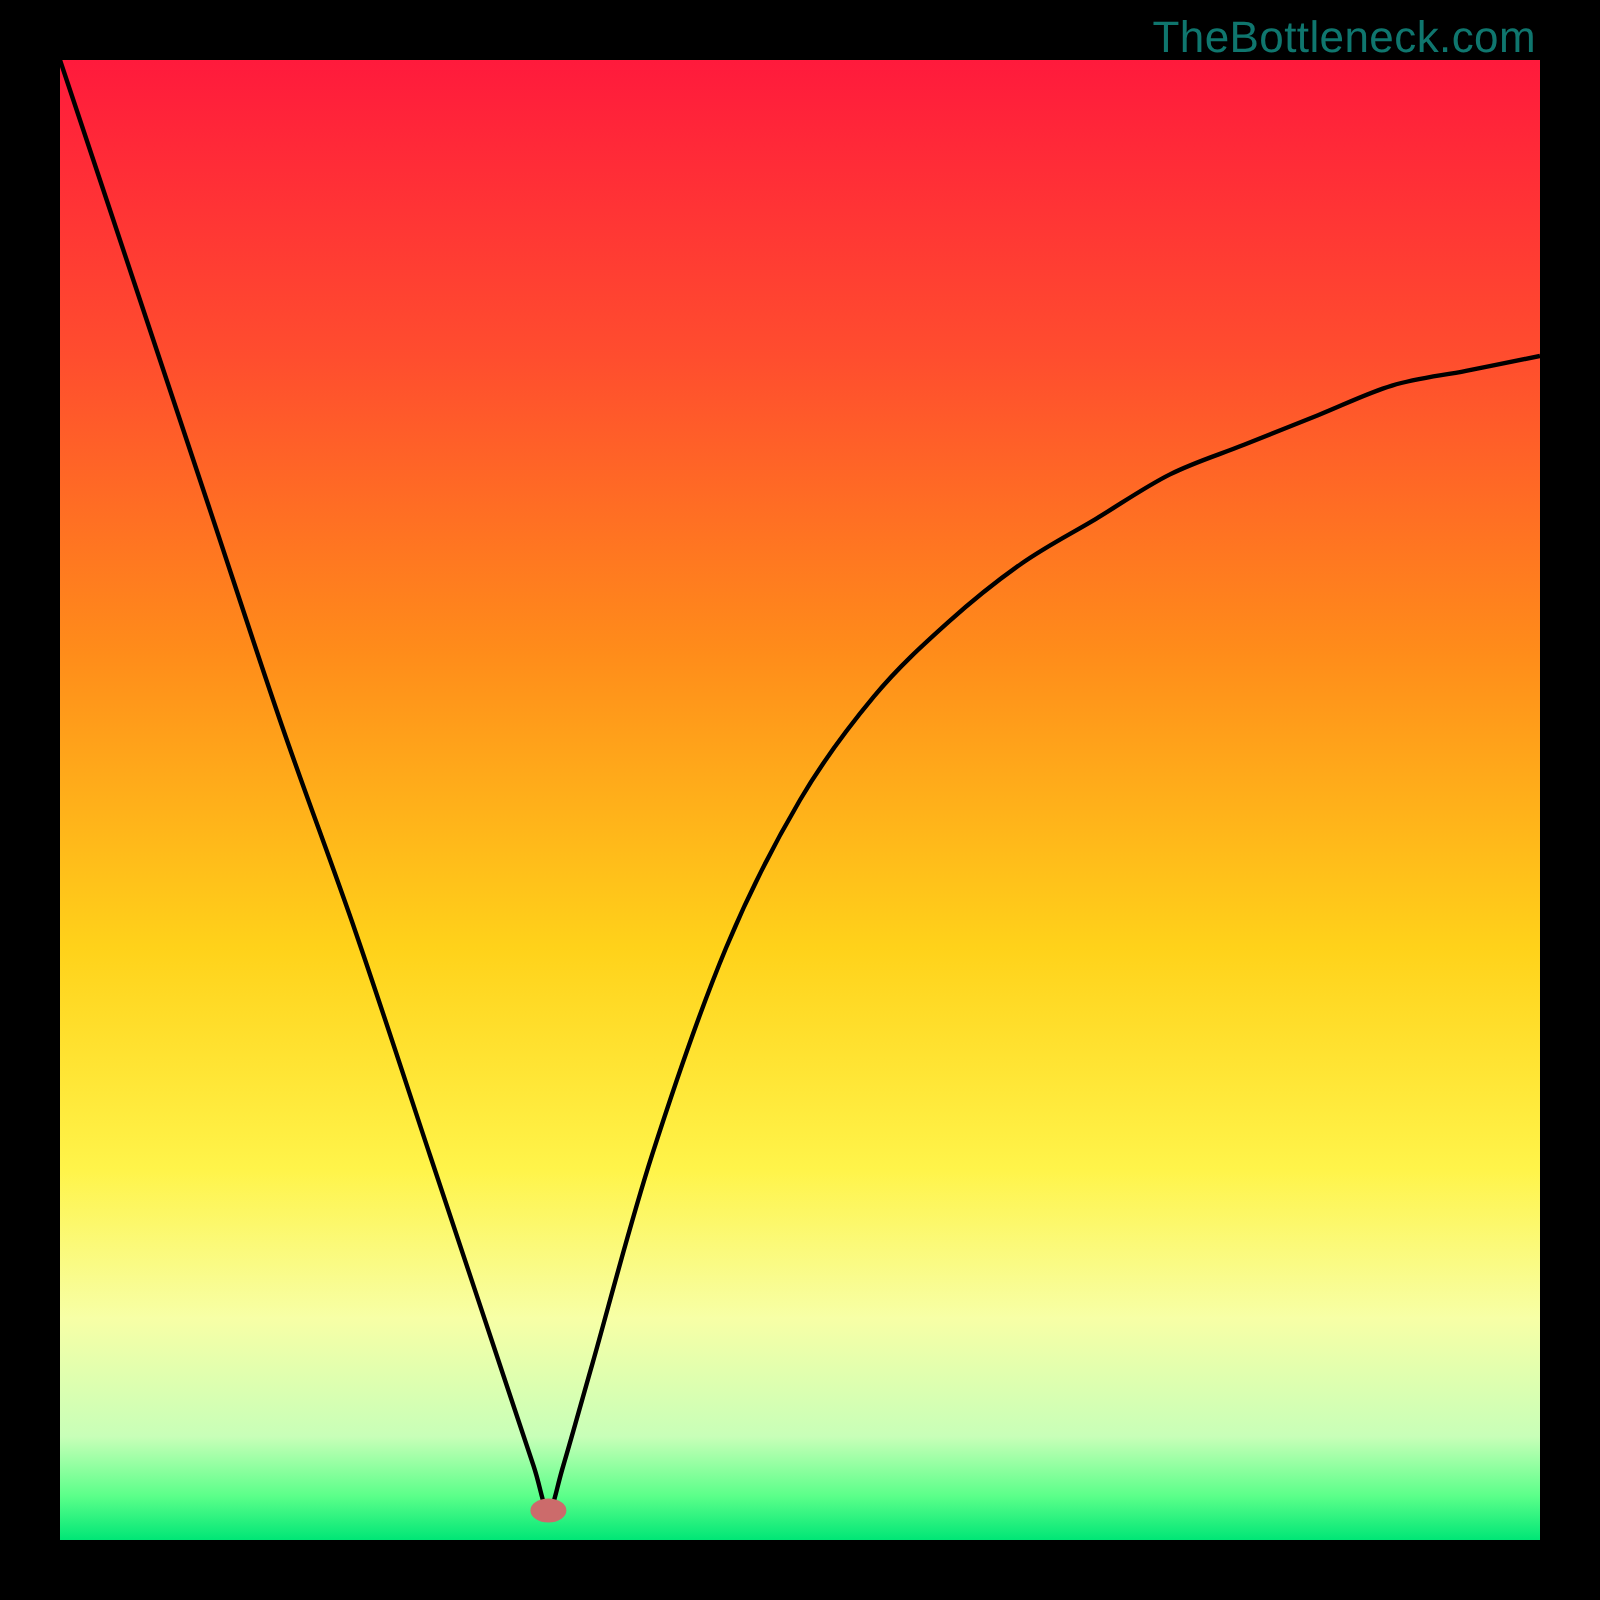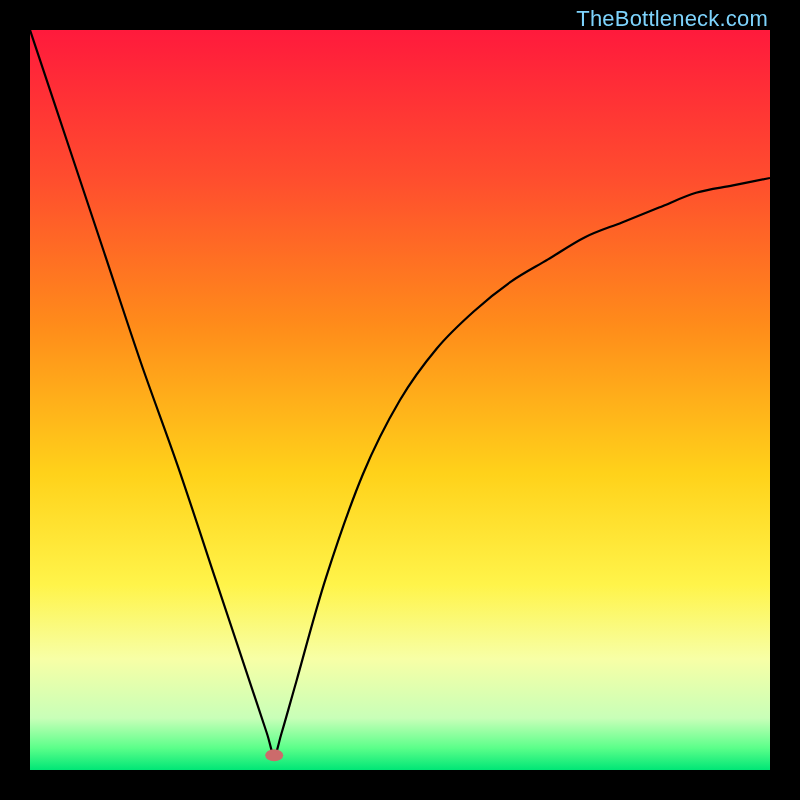--- a/index.html
+++ b/index.html
@@ -34,21 +34,21 @@
   .curve-svg {
     position: absolute;
     inset: 0;
     width: 100%;
     height: 100%;
   }
   .watermark {
     position: absolute;
     top: 6px;
     right: 32px;
-    color: #7dd3fc;
+    color: #0f766e;
     font-size: 22px;
     font-weight: 500;
     letter-spacing: 0.2px;
   }
 </style>
 </head>
 <body>
 
 <div class="outer-frame">
 

